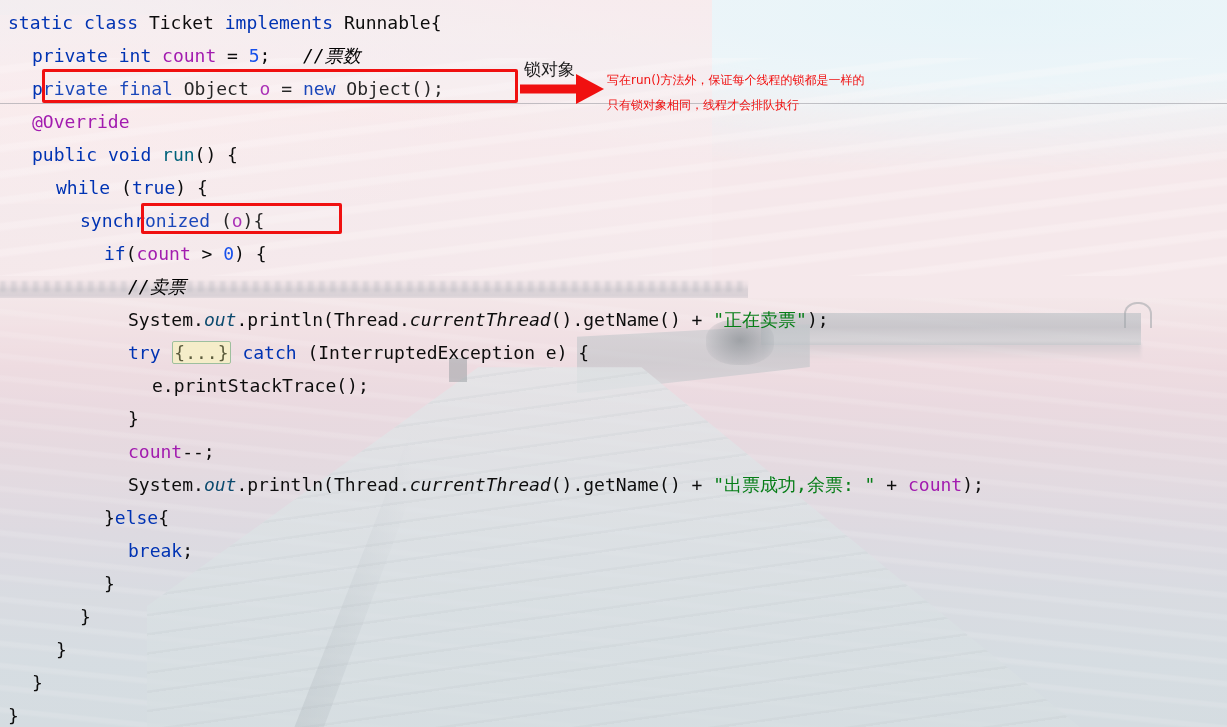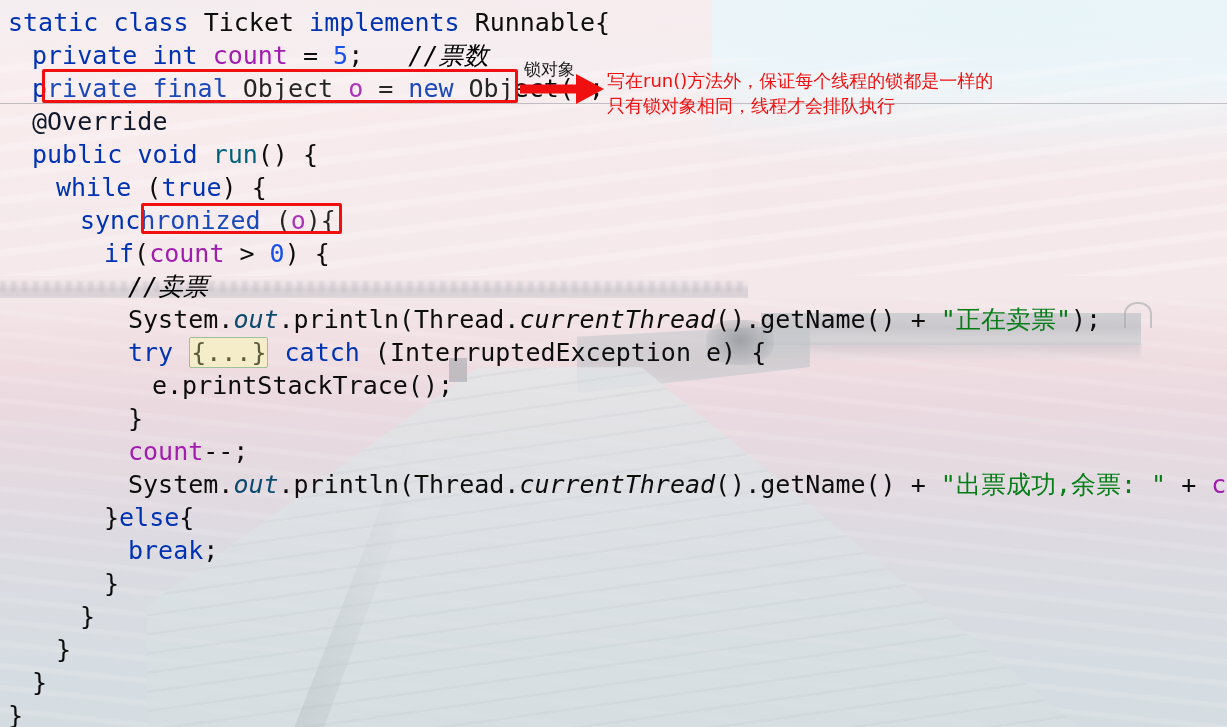--- a/index.html
+++ b/index.html
@@ -167,21 +167,21 @@
     left: 0; width: 100%;
     height: 1px;
     background: rgba(150,150,156,.55);
   }
 
   
   .code {
     position: absolute;
     left: 0; top: 0;
     width: 100%; height: 100%;
-    font-size: 25px;
+    font-size: 18px;
     line-height: 33px;
     white-space: pre;
     color: #0d0d0d;
   }
   .line {
     position: absolute;
     left: 8px;
     height: 33px;
     white-space: pre;
   }
@@ -189,21 +189,21 @@
   
   .kw       { color: #0033b3; }             
   .cls      { color: #0d0d0d; }             
   .fn       { color: #00627a; }             
   .field    { color: #a21caf; }             
   .sfield   { color: #0c4a6e; font-style: italic; }  
   .smeth    { color: #0d0d0d; font-style: italic; }  
   .num      { color: #1750eb; }             
   .str      { color: #067d17; }             
   .cmt      { color: #000000; font-style: italic; }  
-  .ann      { color: #0f172a; }             
+  .ann      { color: #a21caf; }             
   .punct    { color: #0d0d0d; }
 
   
   .fold {
     background: #f5edc9;
     border: 1px solid #9ebf9e;
     border-radius: 2px;
     color: #5c5c3d;
     padding: 0 1px;
     margin: 0 1px;
@@ -241,21 +241,21 @@
   .anno-label {
     position: absolute;
     font-family: "DejaVu Sans", "Liberation Sans", sans-serif;
     font-size: 17px;
     color: #1a1a1a;
     white-space: nowrap;
   }
   .anno-note {
     position: absolute;
     font-family: "DejaVu Sans", "Liberation Sans", sans-serif;
-    font-size: 18px;
+    font-size: 12px;
     line-height: 25px;
     color: #f01010;
     white-space: nowrap;
   }
 </style>
 </head>
 <body>
 
 <div id="screenshot">
 

